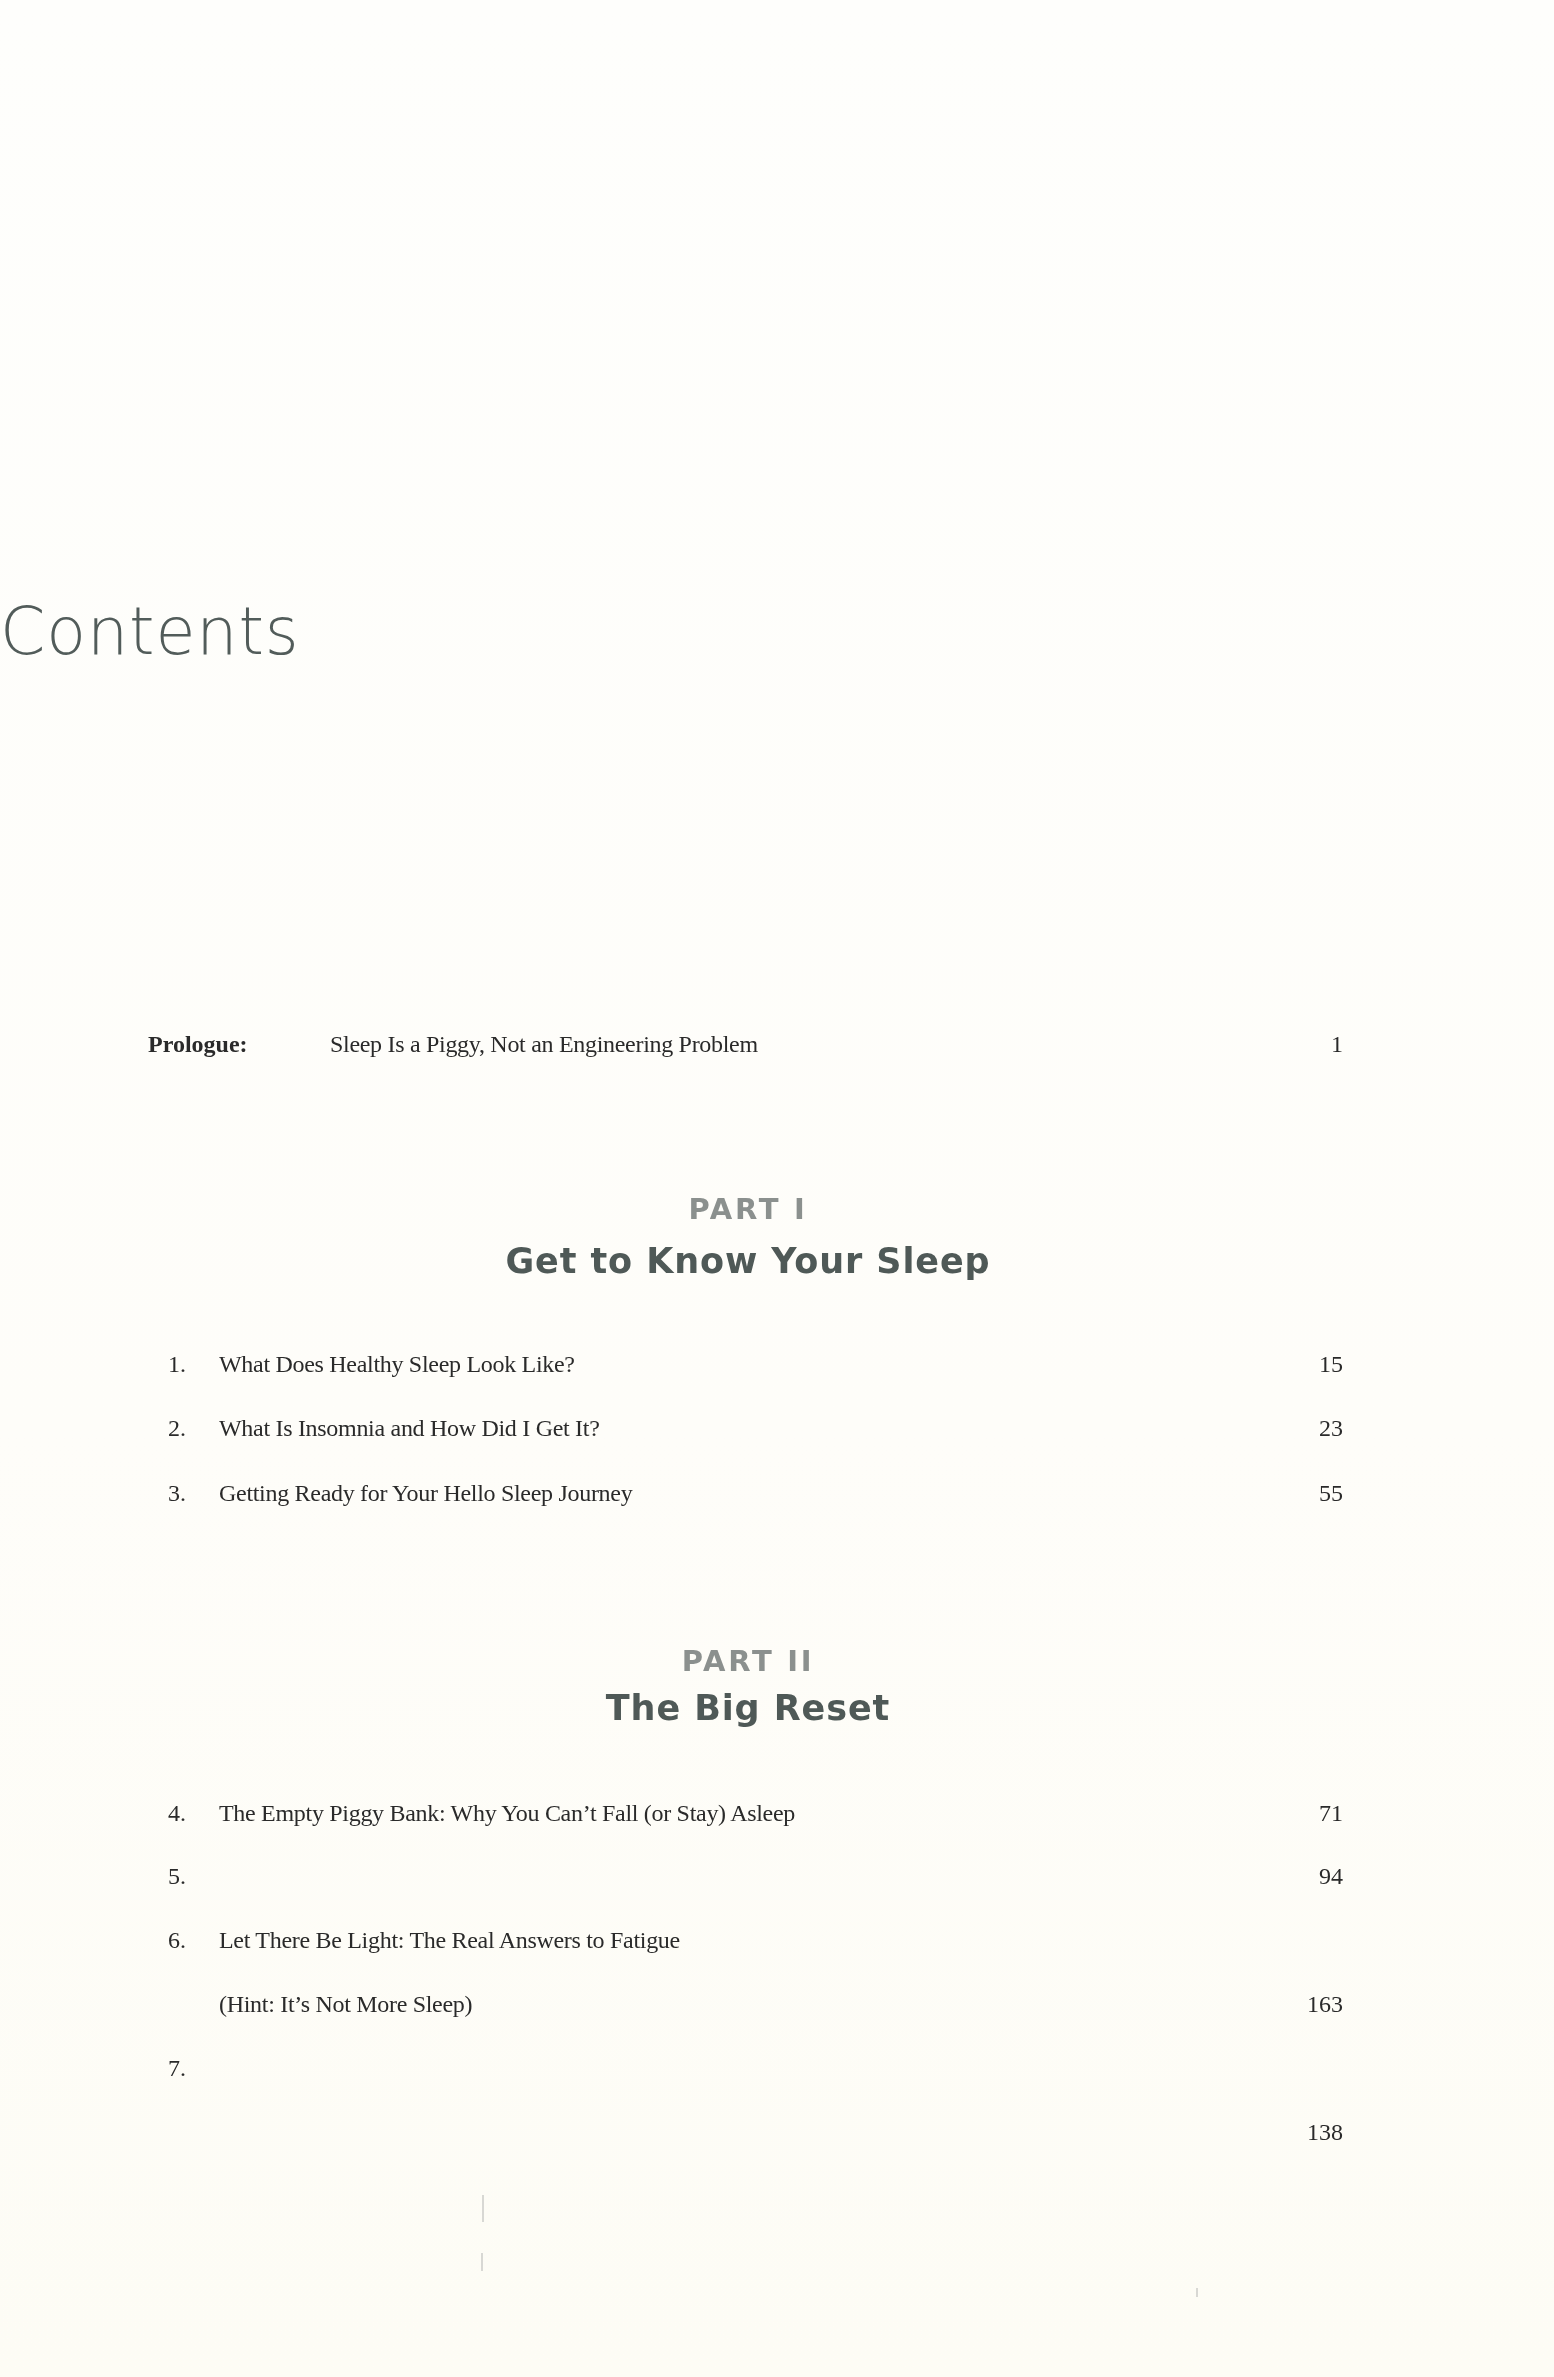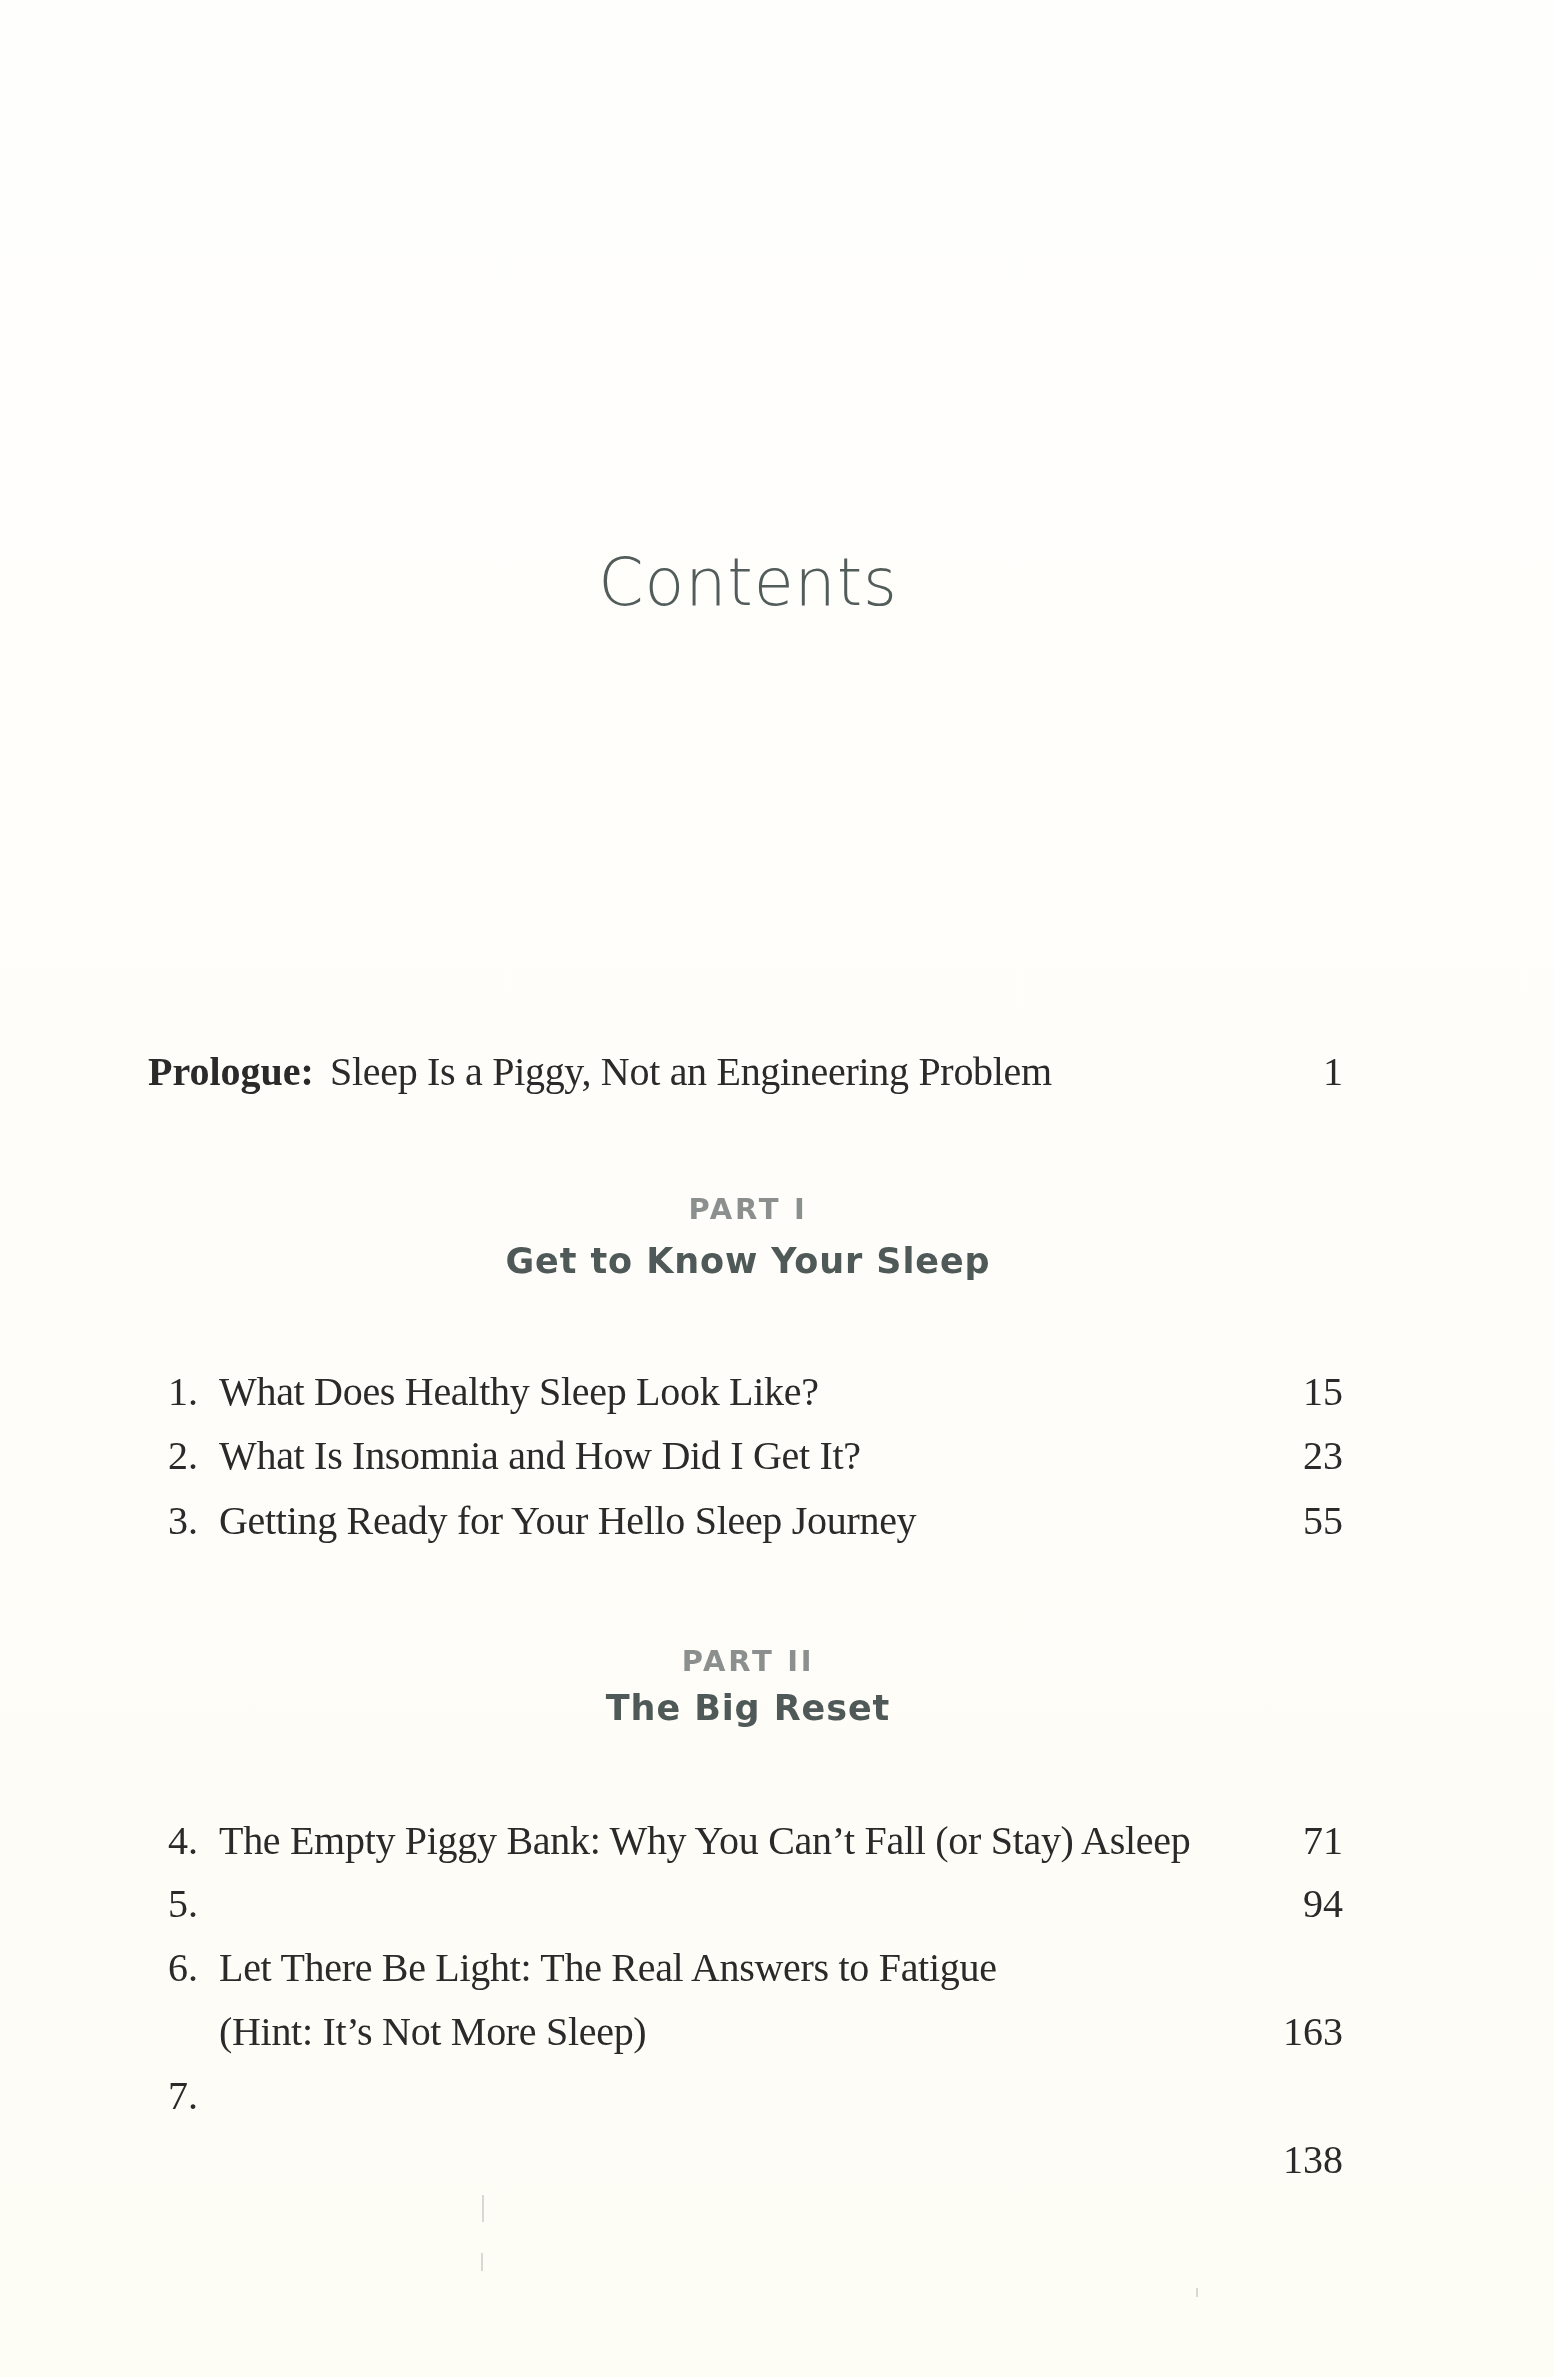--- a/index.html
+++ b/index.html
@@ -17,40 +17,38 @@
       position: absolute;
       left: 0; top: 0;
       width: 1554px;
       height: 2377px;
       background: linear-gradient(180deg, #fefefc 0%, #fefdf9 60%, #fdfcf5 100%);
     }
     .contents-title {
       position: absolute;
       left: 0;
       width: 1496px;
-      top: 518px;
-      text-align: center;
+      top: 567px;
       font-family: "DejaVu Sans", sans-serif;
       font-weight: 300;
       font-size: 65px;
       line-height: 80px;
       color: #525c5a;
       letter-spacing: 0.9px;
       margin-top: 25px;
     }
     .toc-line {
       position: absolute;
       left: 0;
       width: 1554px;
       font-family: "Liberation Serif", serif;
-      font-size: 40px;
+      font-size: 24px;
       line-height: 50px;
       color: #2a2a2a;
       height: 50px;
-      margin-top: 28px;
     }
     .toc-line .num {
       position: absolute;
       left: 168px;
       bottom: 0;
       white-space: nowrap;
     }
     .toc-line .title {
       position: absolute;
       left: 219px;

